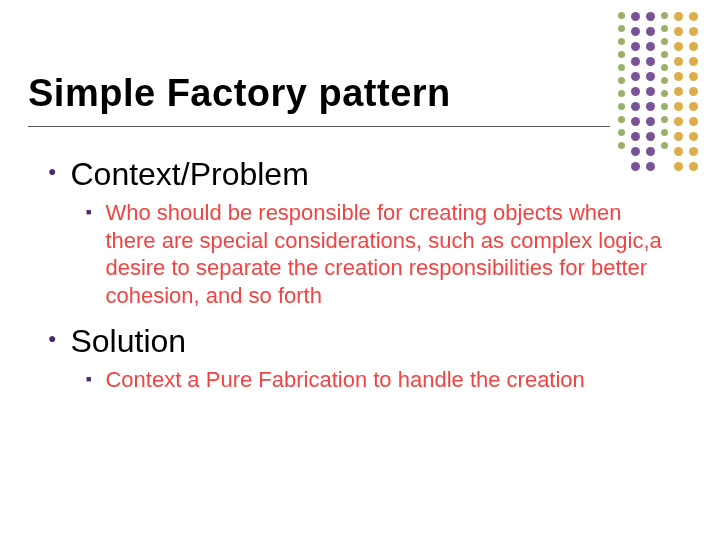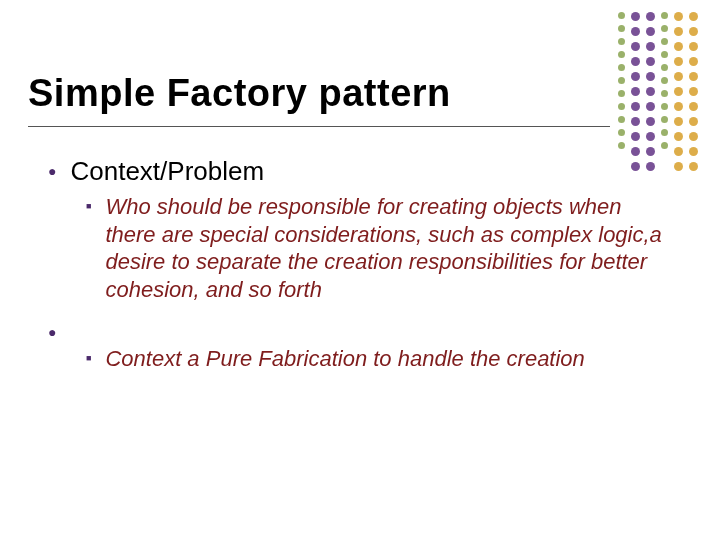--- a/index.html
+++ b/index.html
@@ -71,41 +71,40 @@
     margin-bottom: 6px;
   }
   .lvl1 .bul {
     font-size: 14px;
     color: #4b2a6b;
     margin-top: 8px;
     margin-right: 14px;
     line-height: 1;
   }
   .lvl1 .txt {
-    font-size: 26px;
+    font-size: 32px;
     color: #000;
   }
   .lvl2 {
     display: flex;
     align-items: flex-start;
     margin: 6px 0 14px 38px;
   }
   .lvl2 .bul {
     font-size: 9px;
     color: #4b2a6b;
     margin-top: 9px;
     margin-right: 14px;
     line-height: 1;
   }
   .lvl2 .txt {
     font-size: 22px;
-    color: #7f1d1d;
+    color: #ef4444;
     line-height: 1.25;
     max-width: 570px;
-    font-style: italic;
   }
 </style>
 </head>
 <body>
 
 <div class="slide">
 
   <div class="dot-grid">
     <div class="dot-col">
       <span class="d sm g"></span>
@@ -196,20 +195,21 @@
       <span class="bul">●</span>
       <span class="txt">Context/Problem</span>
     </div>
     <div class="lvl2">
       <span class="bul">■</span>
       <span class="txt">Who should be responsible for creating objects when there are special considerations, such as complex logic,a desire to separate the creation responsibilities for better cohesion, and so forth</span>
     </div>
 
     <div class="lvl1">
       <span class="bul">●</span>
+      <span class="txt">Solution</span>
     </div>
     <div class="lvl2">
       <span class="bul">■</span>
       <span class="txt">Context a Pure Fabrication to handle the creation</span>
     </div>
 
   </div>
 </div>
 
 </body></html>

